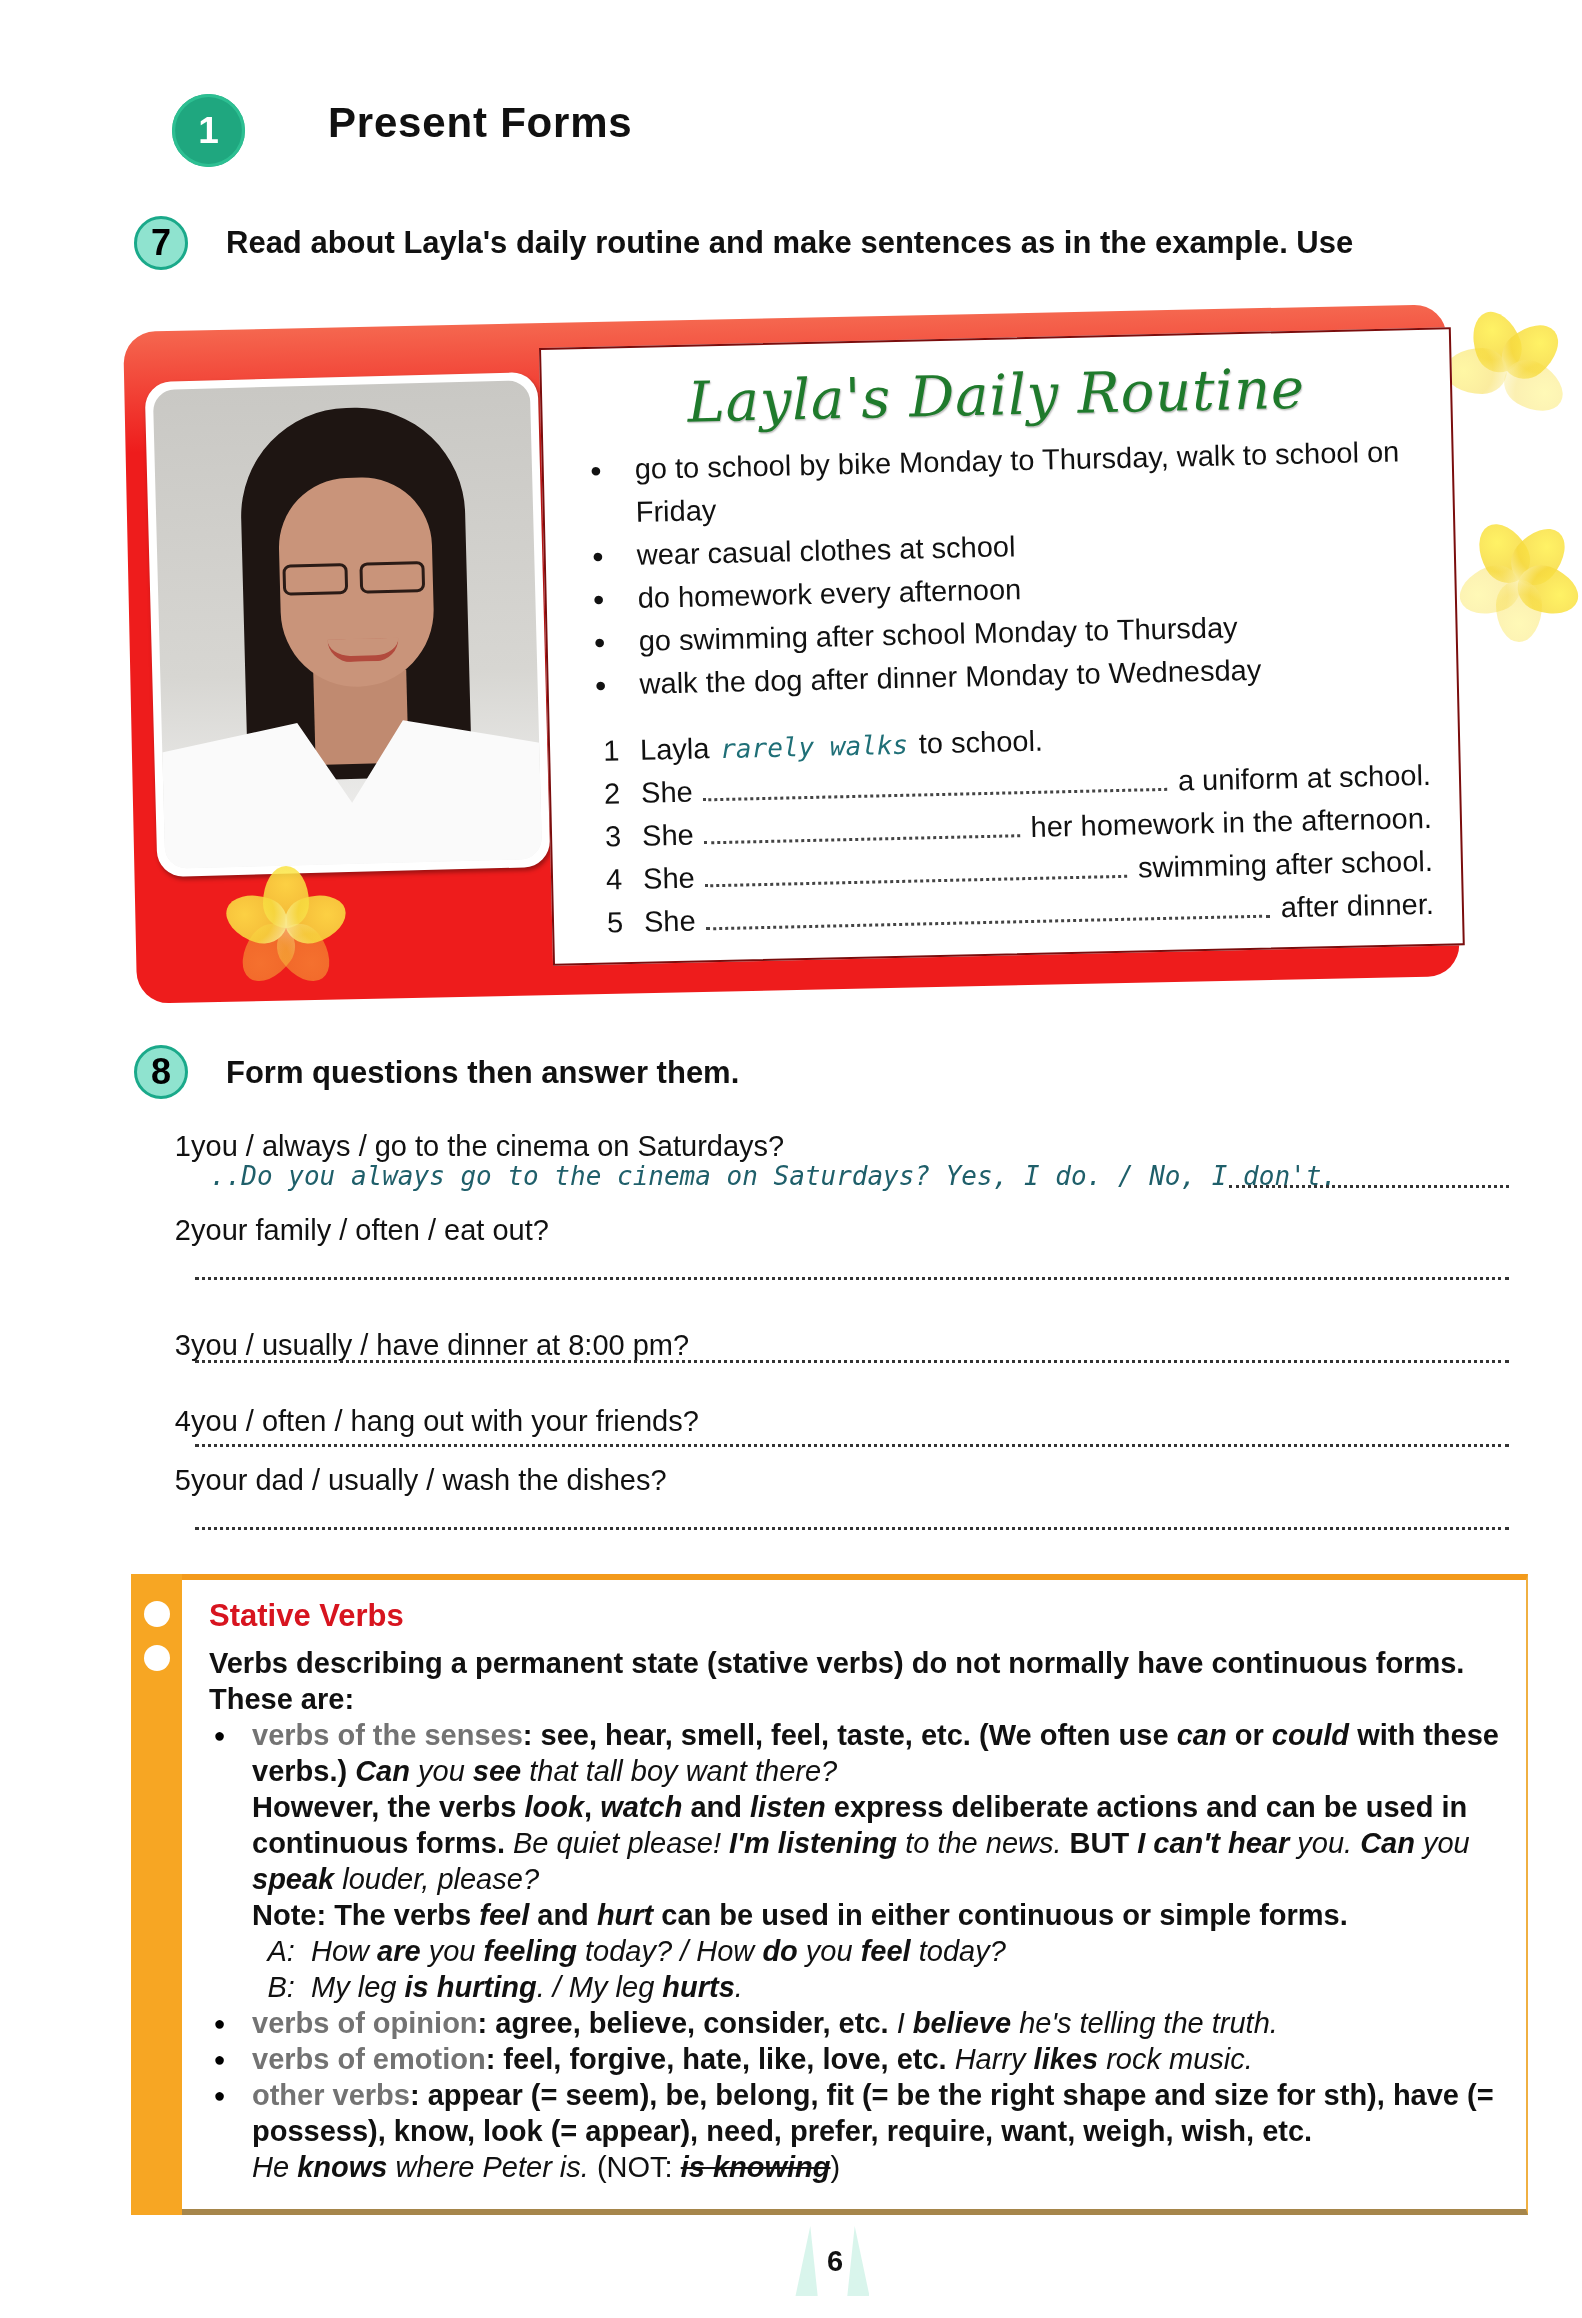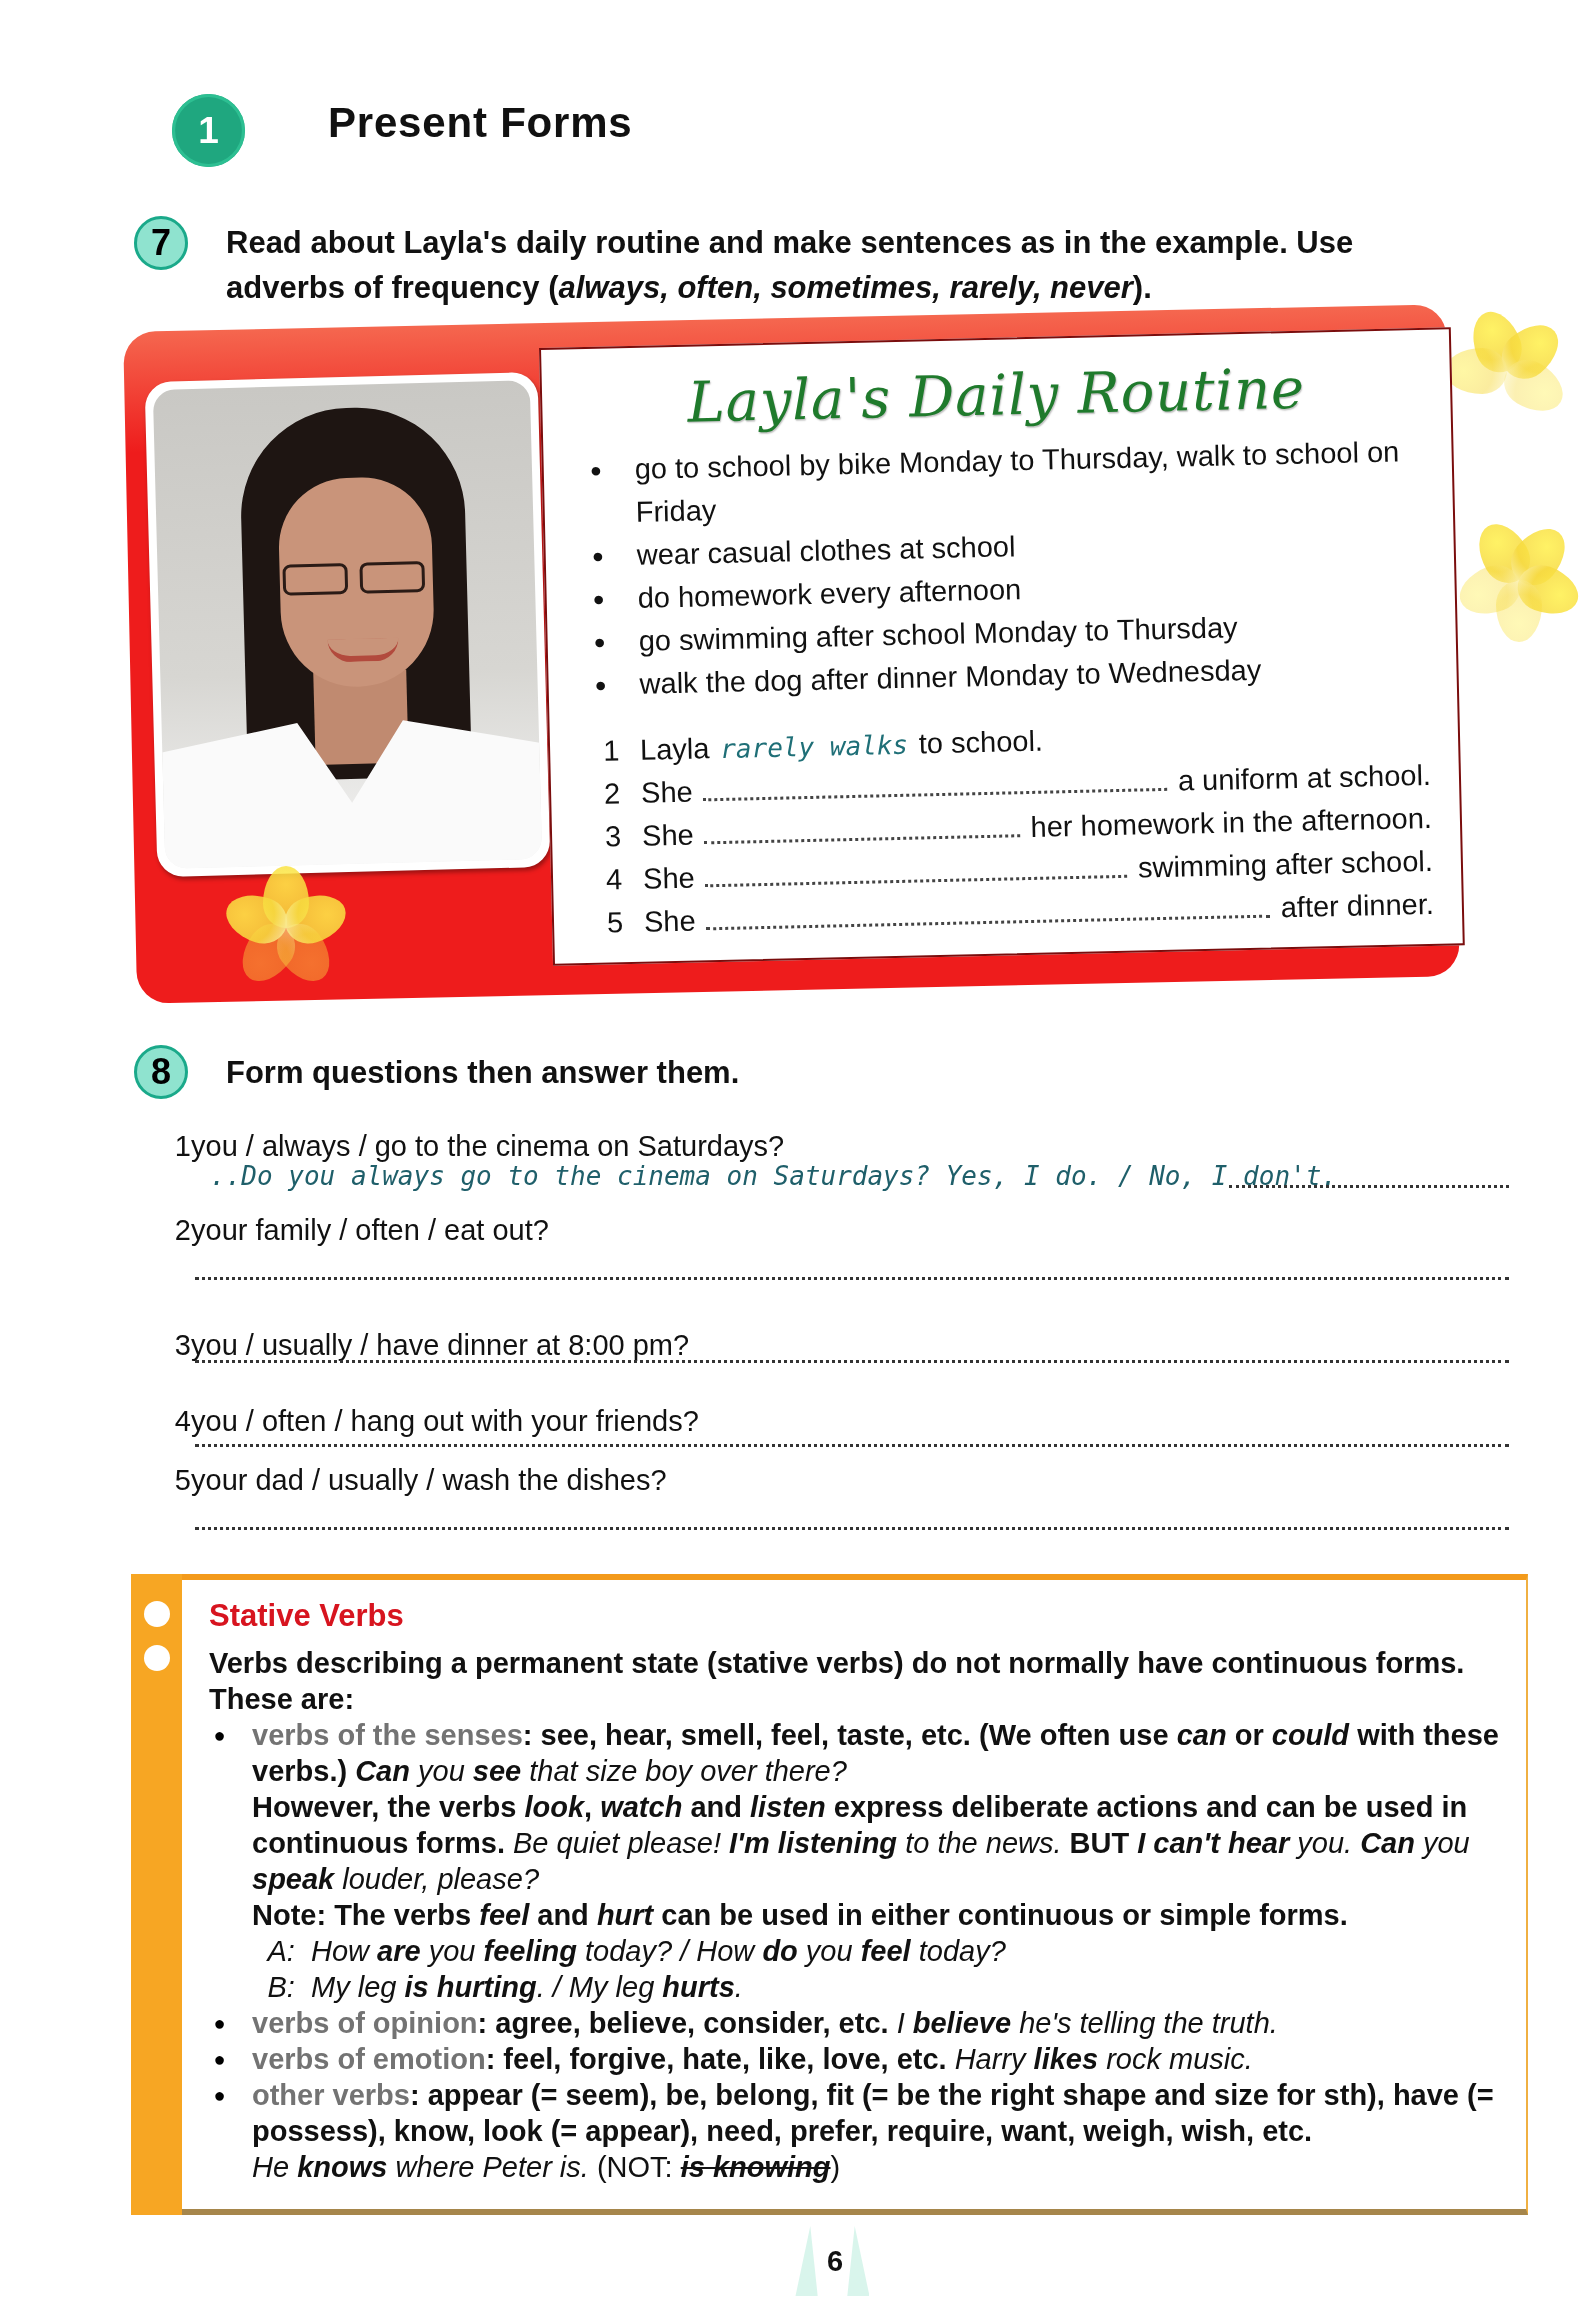--- a/index.html
+++ b/index.html
@@ -107,21 +107,20 @@
 <div class="abs unit-badge">
     <span>1</span>
   </div>
 <div class="abs unit-title">Present Forms</div>
 
 <div class="abs ex-badge" style="left:134px; top:216px;">
     <span>7</span>
   </div>
 <div class="abs ex-instr" style="left:226px; top:220px; width:1329px;">
   <div>Read about Layla's daily routine and make sentences as in the example. Use</div>
-  <div><span>adverbs of frequency (</span><i>always, often, sometimes, rarely, never</i><span>).</span></div>
 </div>
 
 <div class="abs red-panel"></div>
 <div class="abs photo-frame">
   <div class="photo">
     <div class="hair"></div>
     <div class="neck"></div>
     <div class="face"></div>
     <div class="glasses-l"></div>
     <div class="glasses-r"></div>
@@ -218,21 +217,21 @@
 <div class="abs sv-box"></div>
 <div class="abs sv-strip"></div>
 <div class="abs sv-hole" style="top:1601px;"></div>
 <div class="abs sv-hole" style="top:1645px;"></div>
 
 <div class="abs sv-content">
   <div class="sv-title">Stative Verbs</div>
   <div>Verbs describing a permanent state (stative verbs) do not normally have continuous forms. These are:</div>
 
   <div class="sv-bul">
-    <span class="red">verbs of the senses</span><span>: see, hear, smell, feel, taste, etc. (We often use </span><i><b>can</b></i><span> or </span><i><b>could</b></i><span> with these verbs.) </span><i><b>Can</b><span> you </span><b>see</b><span> that size boy over there?</span></i>
+    <span class="red">verbs of the senses</span><span>: see, hear, smell, feel, taste, etc. (We often use </span><i><b>can</b></i><span> or </span><i><b>could</b></i><span> with these verbs.) </span><i><b>Can</b><span> you </span><b>see</b><span> that tall boy want there?</span></i>
     <div>
       <span>However, the verbs </span><i><b>look</b></i><span>, </span><i><b>watch</b></i><span> and </span><i><b>listen</b></i><span> express deliberate actions and can be used in continuous forms. </span><i><span>Be quiet please! </span><b>I'm listening</b><span> to the news. </span></i><span>BUT </span><i><b>I can't hear</b><span> you. </span><b>Can</b><span> you </span><b>speak</b><span> louder, please?</span></i>
     </div>
     <div>
       <span>Note: The verbs </span><i><b>feel</b></i><span> and </span><i><b>hurt</b></i><span> can be used in either continuous or simple forms.</span>
     </div>
     <div style="padding-left:15.5px;">
       <i><span>A:</span>&nbsp; <span>How </span><b>are</b><span> you </span><b>feeling</b><span> today? / How </span><b>do</b><span> you </span><b>feel</b><span> today?</span></i>
     </div>
     <div style="padding-left:15.5px;">

